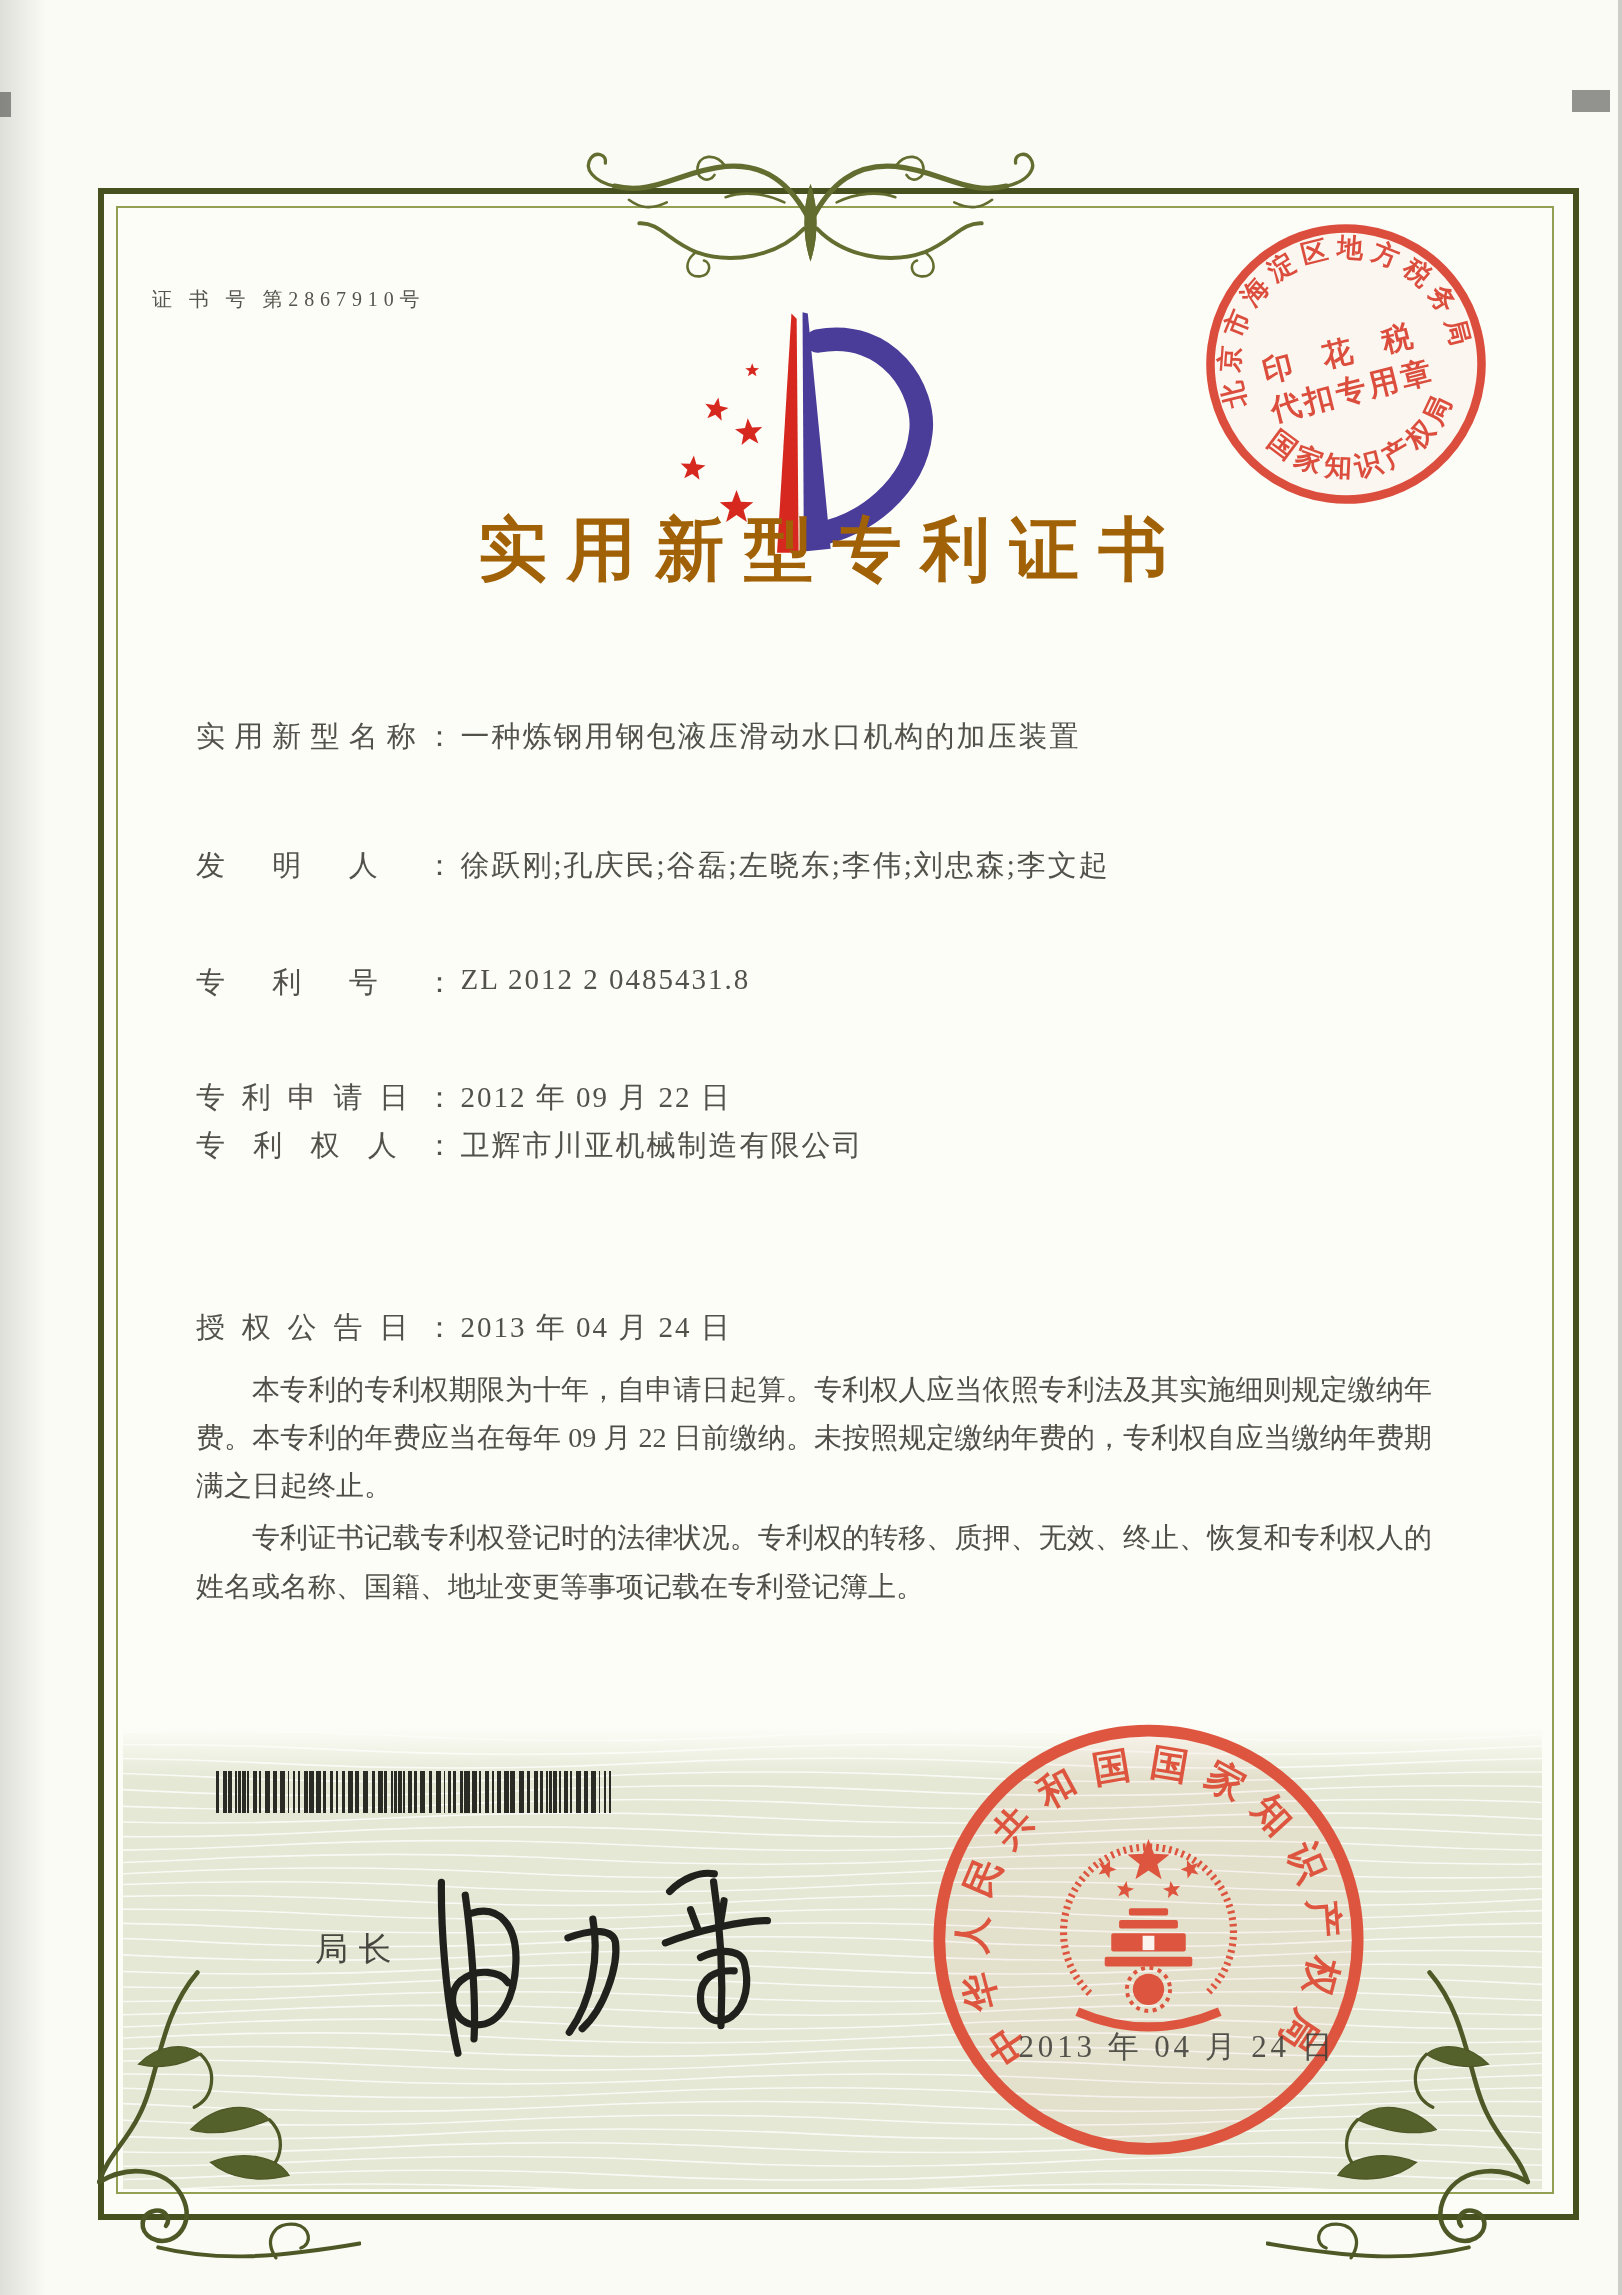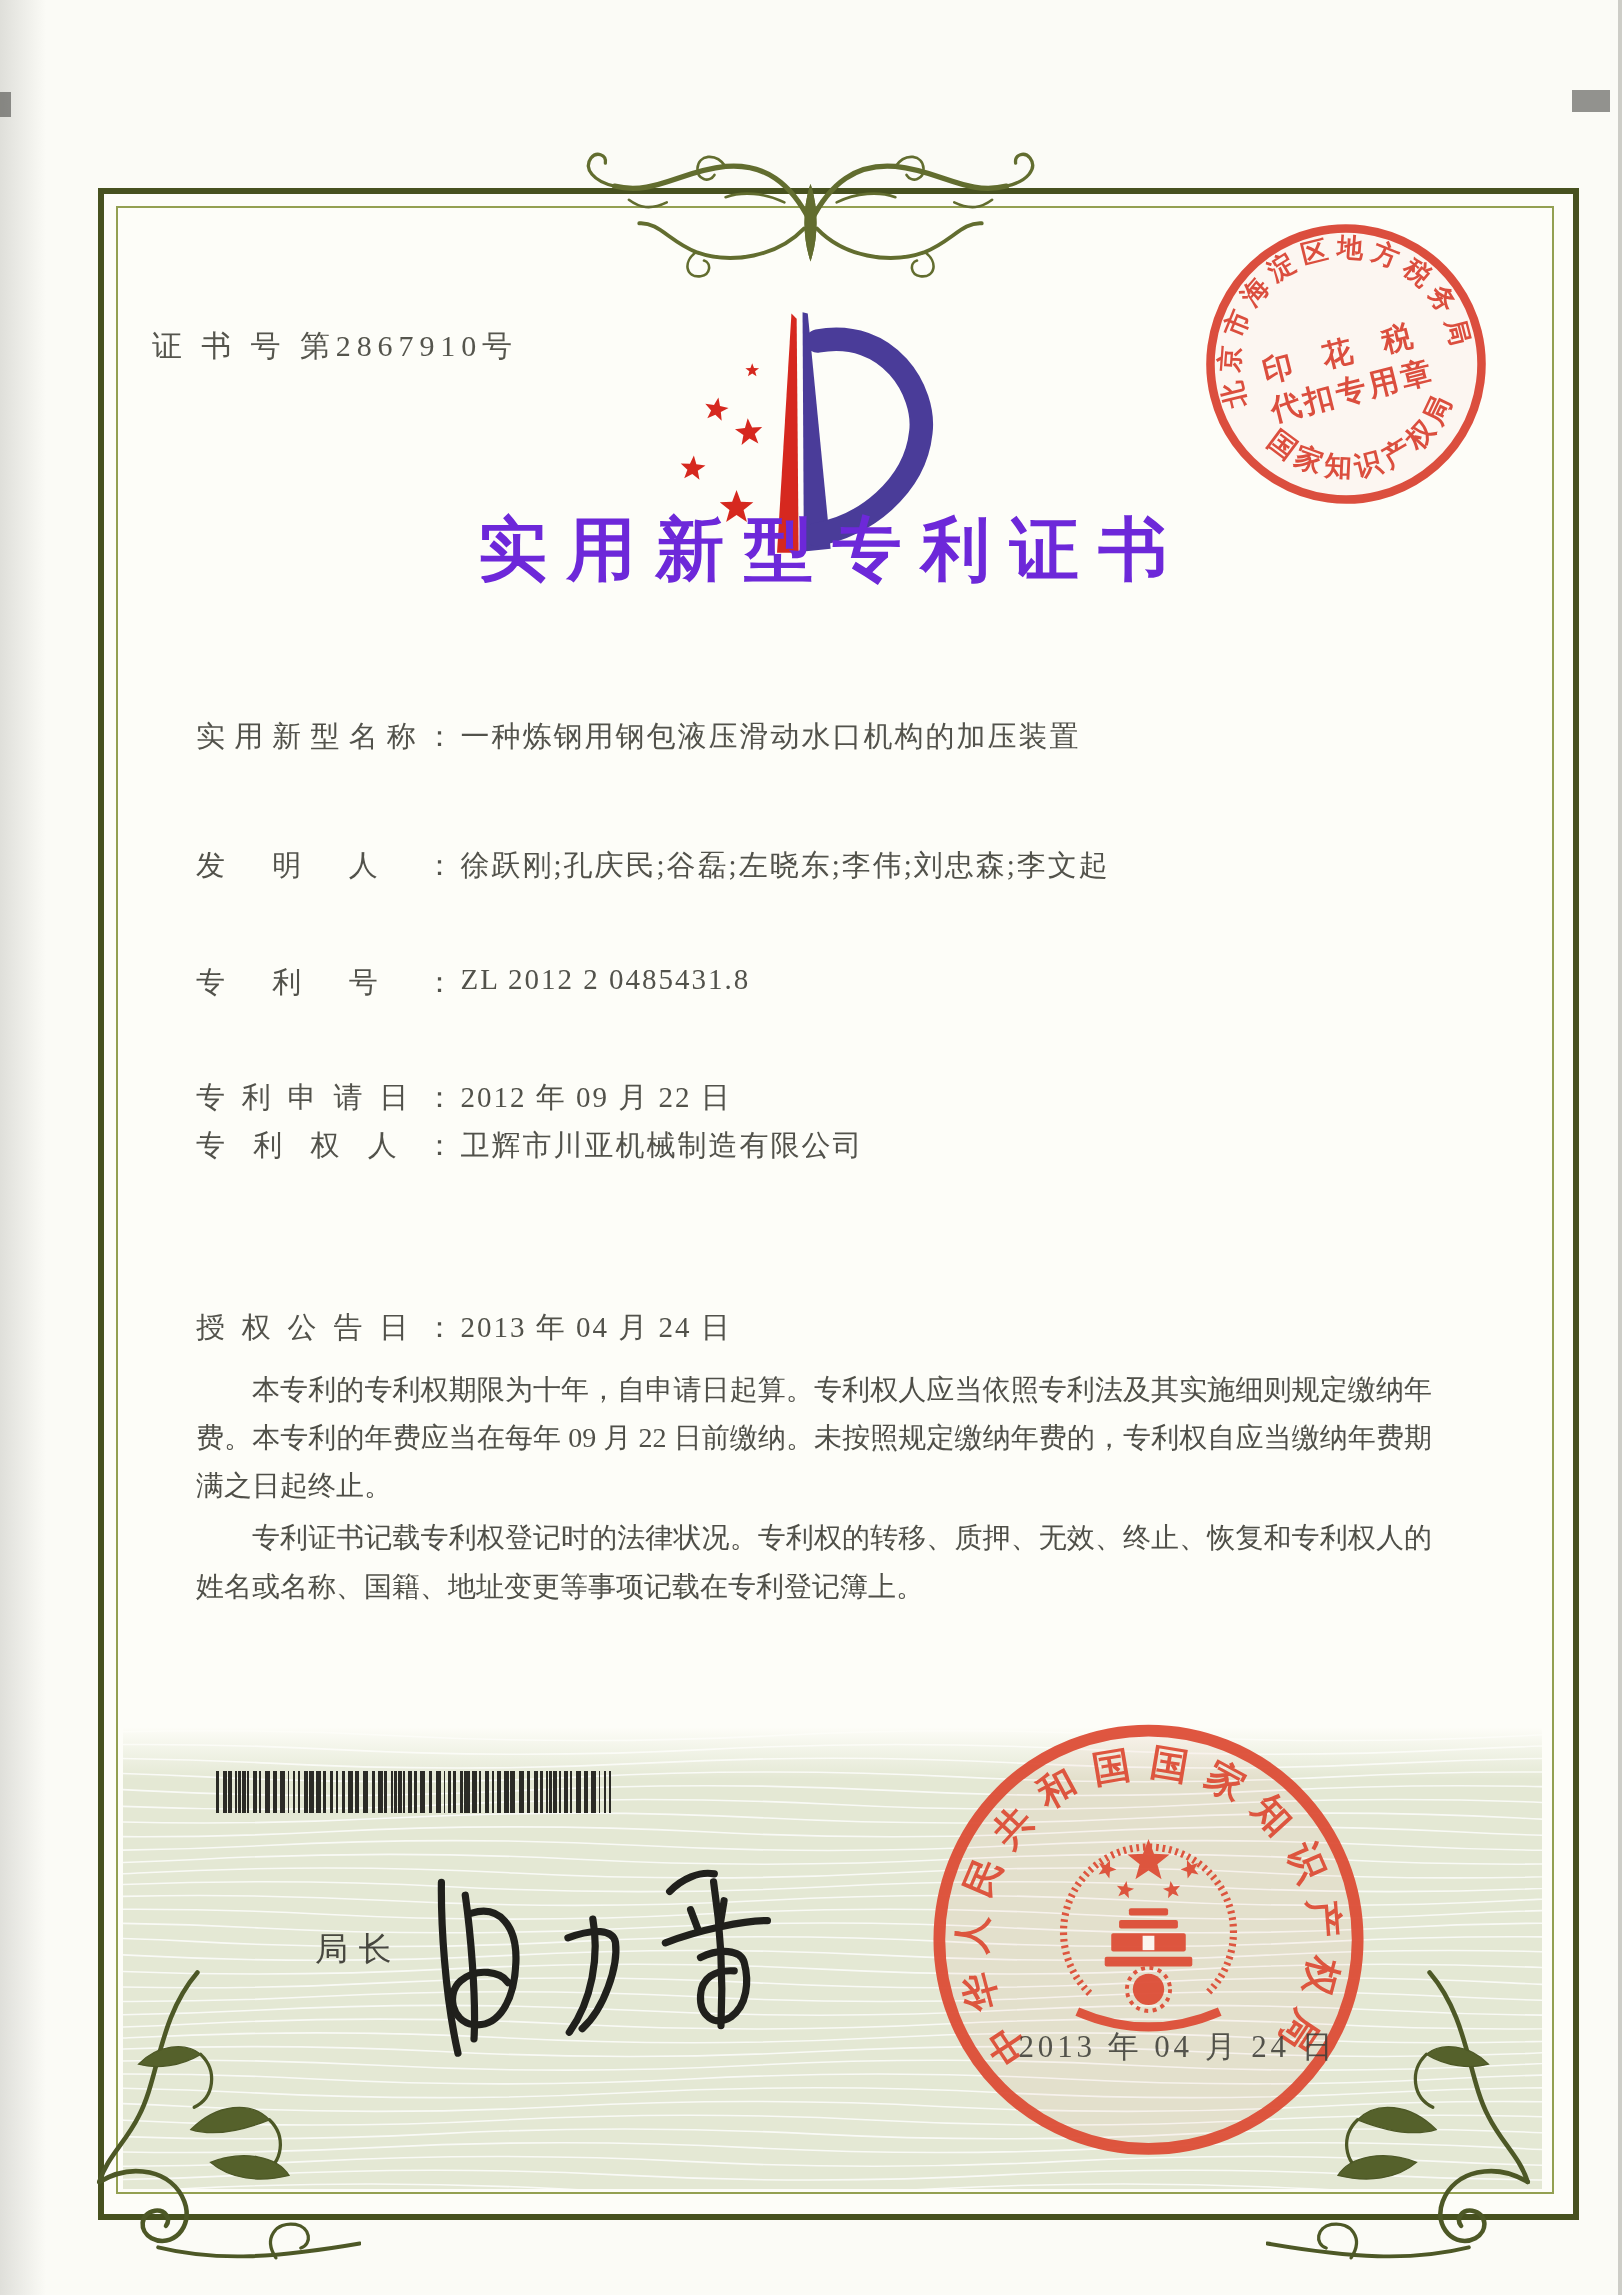--- a/index.html
+++ b/index.html
@@ -12,23 +12,23 @@
   .edge-right{right:0;top:0;width:5.2px;height:2295px;background:rgba(120,120,112,.35);}
   .sliver{background:#3c3c38;opacity:.55;}
   
   .frame-outer{left:98px;top:188px;width:1469px;height:2020px;border:6.5px solid #47511f;background:#fdfdf8;}
   .frame-inner{left:116px;top:206px;width:1434px;height:1984px;border:2.6px solid #93a051;}
   
   .band{left:123px;top:1727px;width:1419px;height:462px;background:#e4e8d4;overflow:hidden;}
   .band-fade{left:123px;top:1727px;width:1419px;height:52px;
              background:linear-gradient(to bottom,#fdfdf8,rgba(253,253,248,0));}
   
-  .certno{left:152px;top:286px;font-size:30px;letter-spacing:5.9px;color:#55554d;margin-top:40px;}
+  .certno{left:152px;top:286px;font-size:20px;letter-spacing:5.9px;color:#55554d;}
   .title{left:98px;top:504px;width:1469px;text-align:center;font-size:69px;font-weight:700;
-         letter-spacing:19.6px;color:#6d28d9;}
+         letter-spacing:19.6px;color:#a16207;}
   .frow{left:196px;width:1282px;font-size:29px;color:#52524b;white-space:nowrap;}
   .flabel{display:inline-block;width:258px;text-align:justify;text-align-last:justify;vertical-align:top;}
   .fvalue{margin-left:6.5px;letter-spacing:2px;}
   .paras{left:196px;top:1366px;width:1236px;font-size:28px;line-height:1.72;color:#4f4f48;text-align:justify;}
   .paras p{margin:0 0 3.9px 0;text-indent:2em;}
   .barcode{left:216px;top:1771px;width:419px;height:42px;font-size:0;}
   .barcode i{display:inline-block;height:100%;background:#2b2b26;}
   .director{left:315px;top:1927px;font-size:33px;letter-spacing:10.5px;color:#47473f;}
   .sealdate{left:968px;top:2026px;width:419px;text-align:center;font-size:31px;letter-spacing:3.9px;
             color:#3f3f39;opacity:.88;}

